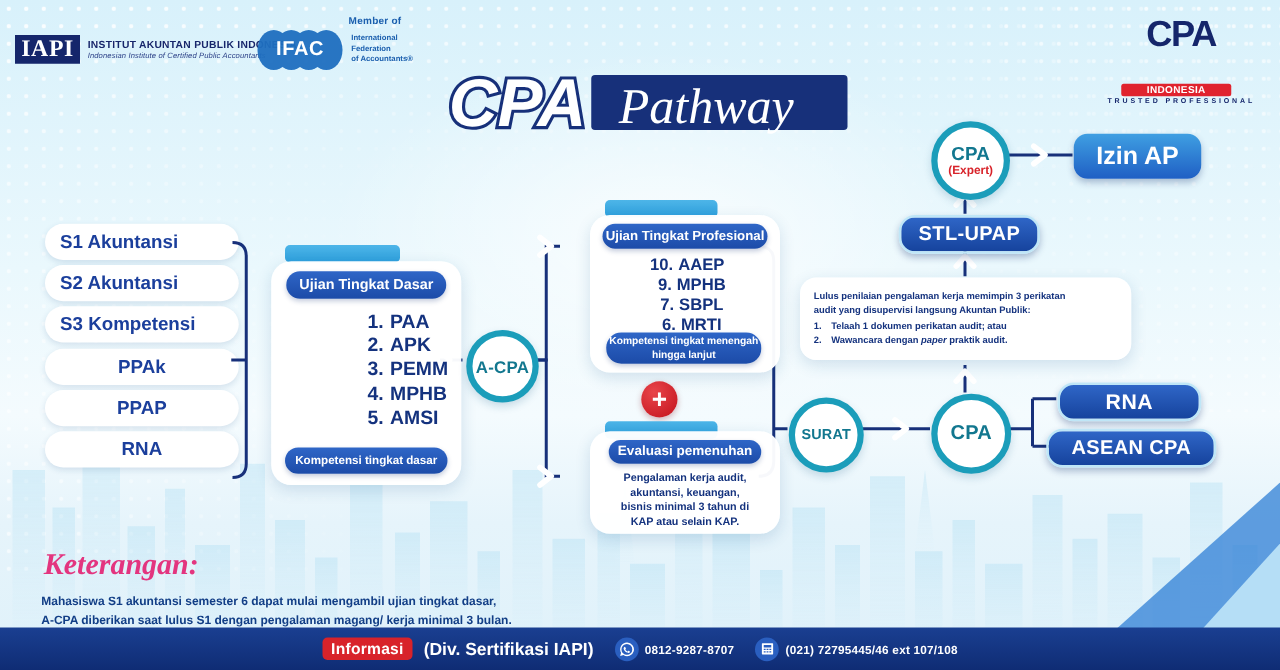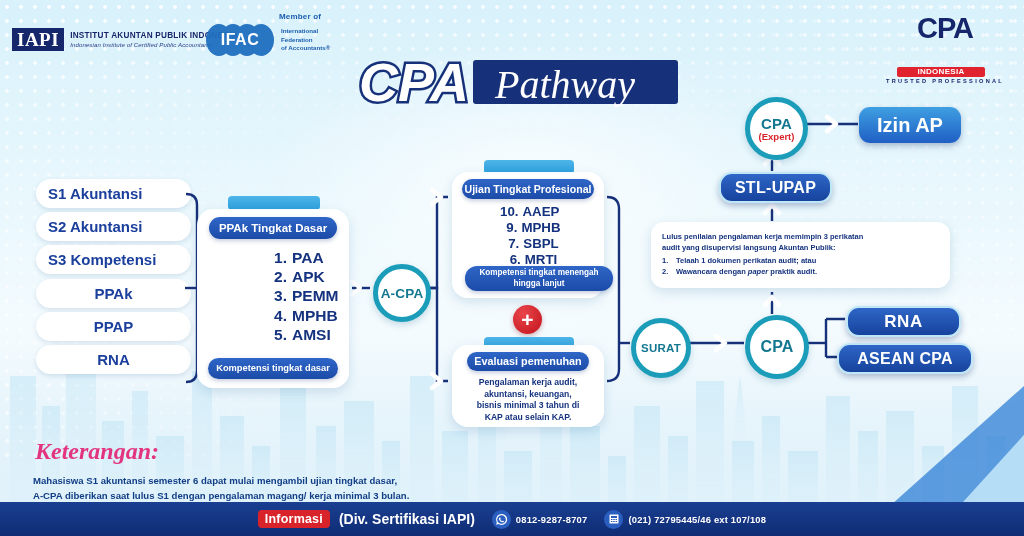--- a/index.html
+++ b/index.html
@@ -60,51 +60,51 @@
   .pill{height:29px;margin-bottom:4.2px;border-radius:15px;background:#fff;
     display:flex;align-items:center;box-shadow:0 2px 5px rgba(20,70,130,.14);}
   .pill span{font-size:15px;font-weight:700;color:#1b3f9c;width:100%;}
   .pill.lead span{padding-left:12px;text-align:left;}
   .pill.cent span{text-align:center;}
 
   
   .tabbar{position:absolute;height:14px;border-radius:4px;
     background:linear-gradient(180deg,#4db5e8,#2d9fdc);}
   .card{position:absolute;background:rgba(255,255,255,.97);border-radius:16px;
-    box-shadow:0 4px 12px rgba(25,85,140,.16);}
+    box-shadow:0 4px 12px rgba(25,85,140,.16);margin-left:20px;}
   .badge{background:linear-gradient(180deg,#2f66c7,#1c4ba8);color:#fff;border-radius:13px;
     text-align:center;font-weight:700;box-shadow:0 2px 4px rgba(20,50,120,.25);}
 
   .card-dasar{left:197px;top:209px;width:152px;height:179px;}
   .card-dasar .badge{margin:8px auto 0;width:128px;height:22px;line-height:22px;font-size:11.5px;}
   .list-dasar{margin:9px 0 0 34px;}
   .list-dasar li{color:#14327e;font-size:15.5px;font-weight:700;line-height:1.24;list-style:none;
     display:flex;gap:5px;}
   .list-dasar li i{font-style:normal;width:16px;text-align:right;}
   .card-dasar .foot{position:absolute;left:11px;bottom:9px;width:130px;height:21px;line-height:21px;
     font-size:9.3px;}
 
   .card-prof{left:452px;top:172px;width:152px;height:126px;}
   .card-prof .badge{margin:7px auto 0;width:132px;height:20px;line-height:20px;font-size:10.6px;}
   .list-prof{margin:5px 0 0 0;padding:0;text-align:center;}
   .list-prof li{color:#14327e;font-size:13.3px;font-weight:700;line-height:1.2;list-style:none;}
   .list-prof li i{font-style:normal;display:inline-block;width:22px;text-align:right;margin-right:4px;}
-  .card-prof .foot{position:absolute;left:13px;bottom:7px;width:148px;height:25px;font-size:8.2px;
+  .card-prof .foot{position:absolute;left:13px;bottom:7px;width:124px;height:25px;font-size:8.2px;
     line-height:1.3;display:flex;align-items:center;justify-content:center;border-radius:12px;}
 
   .card-eval{left:452px;top:345px;width:152px;height:82px;}
   .card-eval .badge{margin:7px auto 0;width:122px;height:19px;line-height:19px;font-size:10.8px;}
   .card-eval p{margin:6px 9px 0;text-align:center;color:#14327e;font-size:8.6px;font-weight:700;
     line-height:1.36;}
   .plus{position:absolute;left:513px;top:305px;width:29px;height:29px;border-radius:50%;
     background:radial-gradient(circle at 35% 30%,#e8454a,#c3121c);color:#fff;font-size:21px;
     font-weight:700;display:flex;align-items:center;justify-content:center;line-height:0;
     box-shadow:0 2px 5px rgba(120,10,20,.3);}
 
-  .card-note{left:651px;top:222px;width:299px;height:66px;border-radius:13px;}
+  .card-note{left:620px;top:222px;width:265px;height:66px;border-radius:13px;}
   .card-note .body{padding:9px 11px 0;color:#14327e;font-size:7.5px;font-weight:700;line-height:1.52;}
   .card-note ol{margin:1px 0 0;padding:0;list-style:none;}
   .card-note ol li{display:flex;gap:6px;}
   .card-note ol li b{font-weight:700;width:8px;}
   .card-note em{font-style:italic;}
 
   
   .node{position:absolute;border-radius:50%;background:#fff;border:5px solid #1b9dba;
     display:flex;flex-direction:column;align-items:center;justify-content:center;
     box-shadow:0 3px 7px rgba(20,90,130,.2);}
@@ -305,21 +305,21 @@
 
     <line x1="772" y1="151" x2="772" y2="171" stroke="#17307a" stroke-width="2.4"></line>
     <path d="M765 164 l7 -8 7 8" fill="none" stroke="#fff" stroke-width="4.5" stroke-linecap="round" stroke-linejoin="round"></path>
 
     <line x1="799" y1="124" x2="858" y2="124" stroke="#17307a" stroke-width="2.4"></line>
     <path d="M827 117 l9 7 -9 7" fill="none" stroke="#fff" stroke-width="4.5" stroke-linecap="round" stroke-linejoin="round"></path>
   </svg>
 
   <div class="tabbar" style="left:228px;top:196px;width:92px;"></div>
   <div class="card card-dasar">
-    <div class="badge">PPAk Tingkat Dasar</div>
+    <div class="badge">Ujian Tingkat Dasar</div>
     <ul class="list-dasar">
       <li>
           <i>1.</i>
           <span>PAA</span>
         </li>
       <li>
           <i>2.</i>
           <span>APK</span>
         </li>
       <li>

